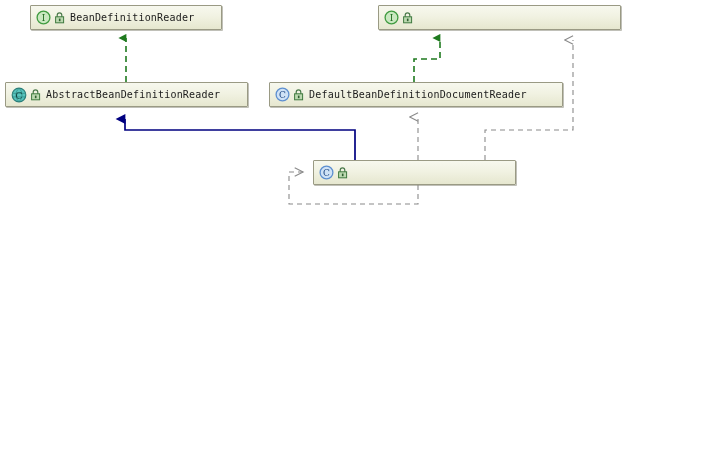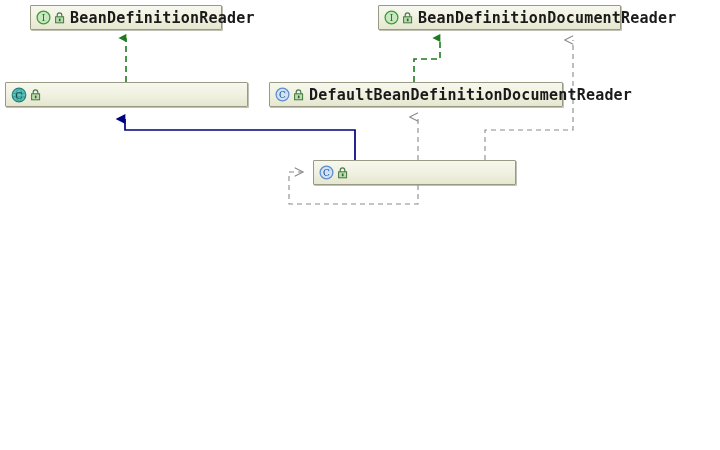--- a/index.html
+++ b/index.html
@@ -34,22 +34,22 @@
     background: linear-gradient(to bottom, #f7f8ee 0%, #f1f2e2 45%, #e6e7cf 100%);
     border: 1px solid #9a9a84;
     border-radius: 1px;
     box-shadow: 1px 1px 0 rgba(140,140,125,0.55);
     padding: 0 7px 0 5px;
     height: 25px;
     z-index: 5;
   }
   .node-label {
     font-family: "DejaVu Sans Mono", monospace;
-    font-size: 15px;
-    font-weight: bold;
+    font-size: 10px;
+    font-weight: normal;
     color: #1a1a1a;
     letter-spacing: 0.2px;
     white-space: nowrap;
     margin-left: 4px;
   }
   .icon {
     flex: 0 0 auto;
     display: inline-block;
     line-height: 0;
   }
@@ -125,38 +125,38 @@
         <text x="7.5" y="11" font-family="DejaVu Serif, serif" font-size="9" text-anchor="middle" fill="#1f6b1f">I</text>
       </svg>
     </span>
     <span class="icon">
       <svg width="13" height="13" viewBox="0 0 13 13" xmlns="http://www.w3.org/2000/svg">
         <path d="M4.2 6 V4.2 a2.3 2.3 0 0 1 4.6 0 V6" fill="none" stroke="#4b7a4b" stroke-width="1.2"></path>
         <rect x="2.6" y="5.8" width="8" height="6" fill="#bcd9b0" stroke="#3f7a3f" stroke-width="1"></rect>
         <rect x="5.9" y="7.6" width="1.6" height="2.6" fill="#2f5f2f"></rect>
       </svg>
     </span>
-    <span class="node-label">BeanDefinitionDocumentReader</span>
   </div>
 
   <div class="node" style="left:5px; top:82px; width:243px;">
     <span class="icon">
       <svg width="16" height="16" viewBox="0 0 16 16" xmlns="http://www.w3.org/2000/svg">
         <circle cx="8" cy="8" r="6.8" fill="#57c4bd" stroke="#2c7f7a" stroke-width="1.2"></circle>
         <path d="M1.6 6.3 h12.8 M1.6 9.9 h12.8 M8 1.2 a9 9 0 0 0 0 13.6 a9 9 0 0 0 0 -13.6" fill="none" stroke="#2c7f7a" stroke-width="0.8" opacity="0.75"></path>
         <text x="8" y="11.5" font-family="DejaVu Serif, serif" font-size="9" text-anchor="middle" fill="#0d3f3c">C</text>
       </svg>
     </span>
     <span class="icon">
       <svg width="13" height="13" viewBox="0 0 13 13" xmlns="http://www.w3.org/2000/svg">
         <path d="M4.2 6 V4.2 a2.3 2.3 0 0 1 4.6 0 V6" fill="none" stroke="#4b7a4b" stroke-width="1.2"></path>
         <rect x="2.6" y="5.8" width="8" height="6" fill="#bcd9b0" stroke="#3f7a3f" stroke-width="1"></rect>
         <rect x="5.9" y="7.6" width="1.6" height="2.6" fill="#2f5f2f"></rect>
       </svg>
     </span>
+    <span class="node-label">AbstractBeanDefinitionReader</span>
   </div>
 
   <div class="node" style="left:269px; top:82px; width:294px;">
     <span class="icon">
       <svg width="15" height="15" viewBox="0 0 15 15" xmlns="http://www.w3.org/2000/svg">
         <circle cx="7.5" cy="7.5" r="6.4" fill="#cfe2f6" stroke="#5d8fd0" stroke-width="1.3"></circle>
         <text x="7.5" y="11" font-family="DejaVu Serif, serif" font-size="9" text-anchor="middle" fill="#234d87">C</text>
       </svg>
     </span>
     <span class="icon">

